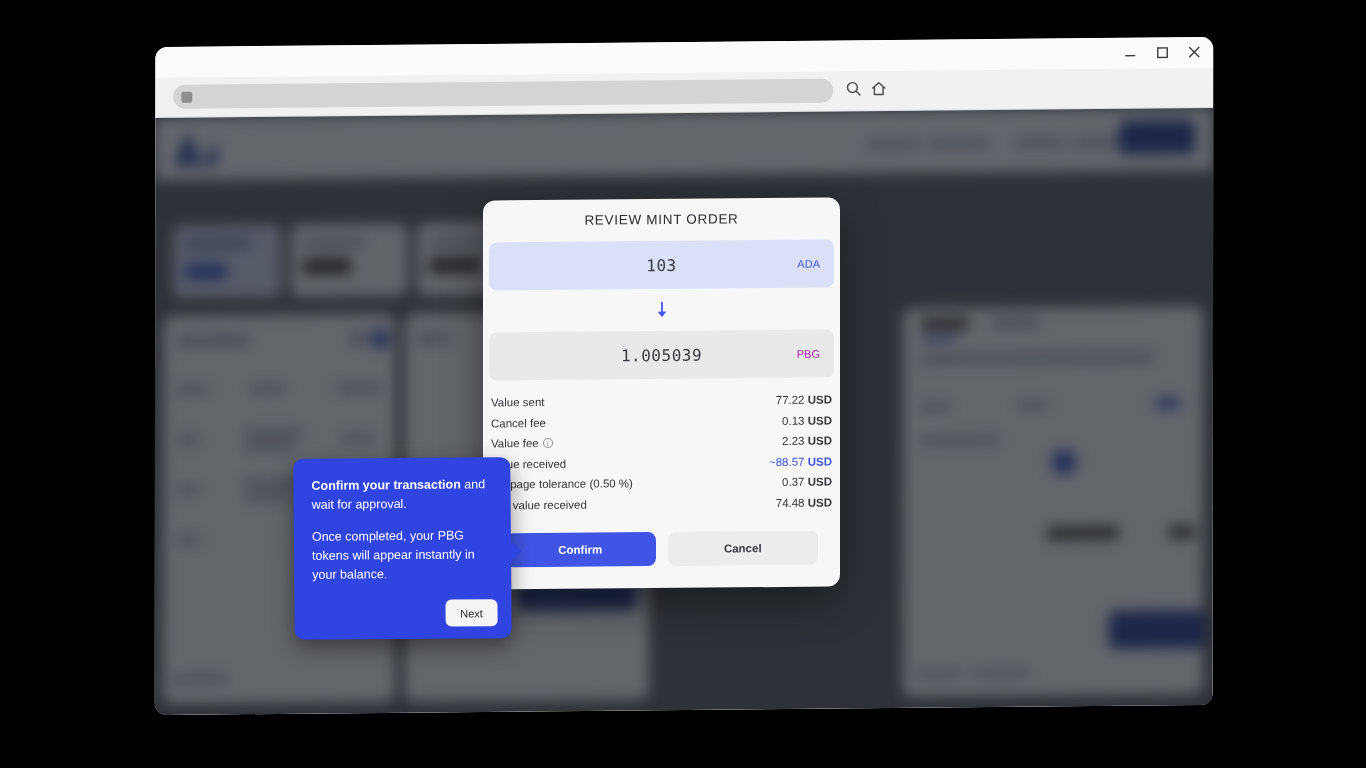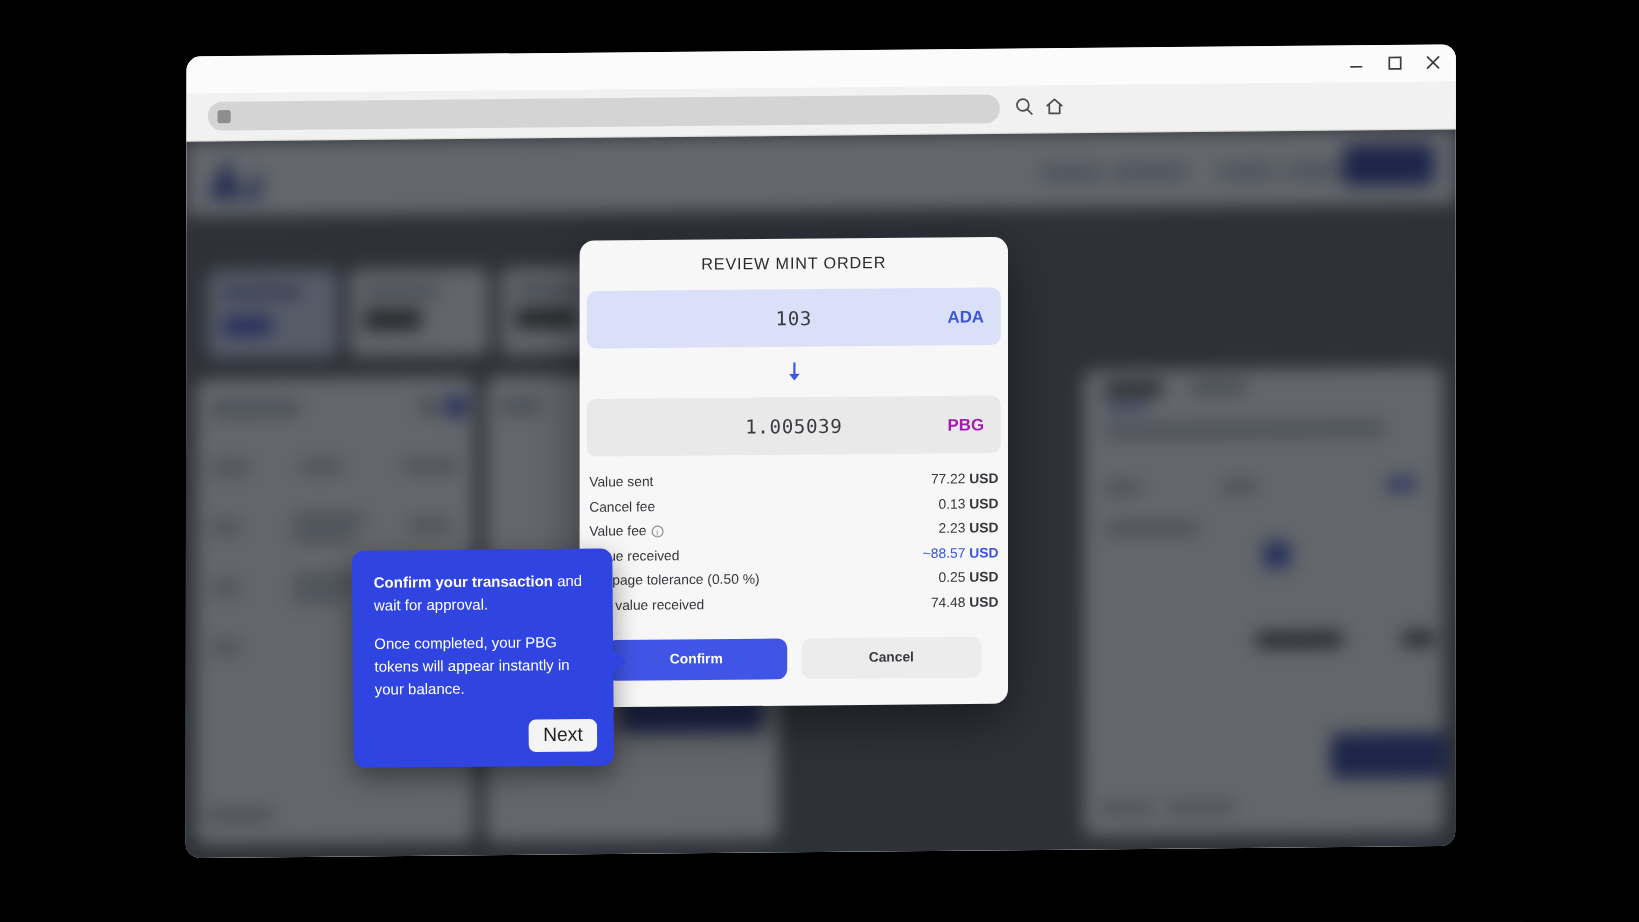--- a/index.html
+++ b/index.html
@@ -112,21 +112,21 @@
   }
   .amount-row.from { background:#d9e0f7; margin-top:14px; }
   .amount-row.to   { background:#e9e9ea; }
   .amount-val {
     position:absolute; left:0; right:0; text-align:center;
     font-family:"DejaVu Sans Mono", monospace;
     font-size:16px; color:#3a3a40; letter-spacing:.5px;
   }
   .amount-cur {
     position:absolute; right:14px;
-    font-size:14px; font-weight:700;
+    font-size:11px; font-weight:400;
   }
   .from .amount-cur { color:#3d55d8; }
   .to .amount-cur { color:#a21caf; }
 
   #arrow-sep { height:42px; display:flex; align-items:center; justify-content:center; }
   #arrow-sep svg { display:block; }
 
   #fee-list { margin:12px 6px 0 6px; }
   .fee-row {
     display:flex; justify-content:space-between; align-items:center;
@@ -180,21 +180,21 @@
     border-bottom:10px solid transparent;
     border-left:12px solid #2f44e0;
   }
   .coach-p { font-size:12.5px; line-height:19px; }
   .coach-p.first { margin-bottom:13px; }
   .coach-p b { font-weight:700; }
   #coach-next-button {
     position:absolute; right:14px; bottom:12px;
     min-width:52px; height:27px; padding:0 12px;
     background:#f4f4f5; color:#222; border:none; border-radius:6px;
-    font-size:16px; font-family:"Liberation Sans", sans-serif; cursor:pointer;
+    font-size:11px; font-family:"Liberation Sans", sans-serif; cursor:pointer;
   }
 </style>
 </head>
 <body>
 
 <div id="stage">
 
   <div id="browser-window">
 
     <div id="titlebar">
@@ -350,21 +350,21 @@
         <div class="fee-row highlight">
           <div class="fee-label">
             <span>Value received</span>
           </div>
           <div class="fee-amt"><span>~88.57</span> <b>USD</b></div>
         </div>
         <div class="fee-row">
           <div class="fee-label">
             <span>Slippage tolerance (0.50 %)</span>
           </div>
-          <div class="fee-amt"><span>0.25</span> <b>USD</b></div>
+          <div class="fee-amt"><span>0.37</span> <b>USD</b></div>
         </div>
         <div class="fee-row">
           <div class="fee-label">
             <span>Min value received</span>
           </div>
           <div class="fee-amt"><span>74.48</span> <b>USD</b></div>
         </div>
       </div>
 
     <div id="modal-actions">

